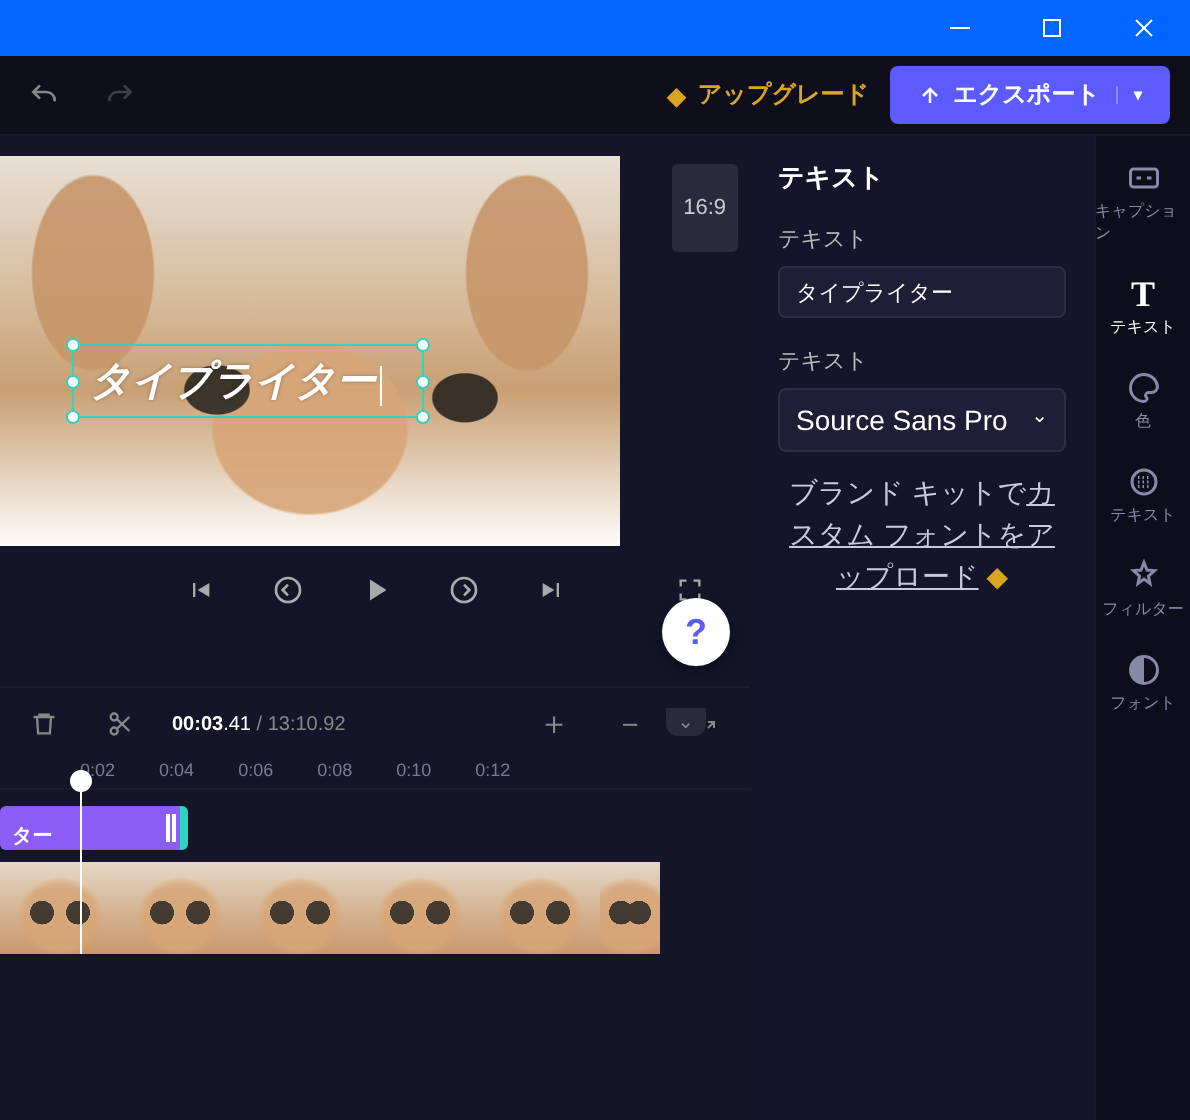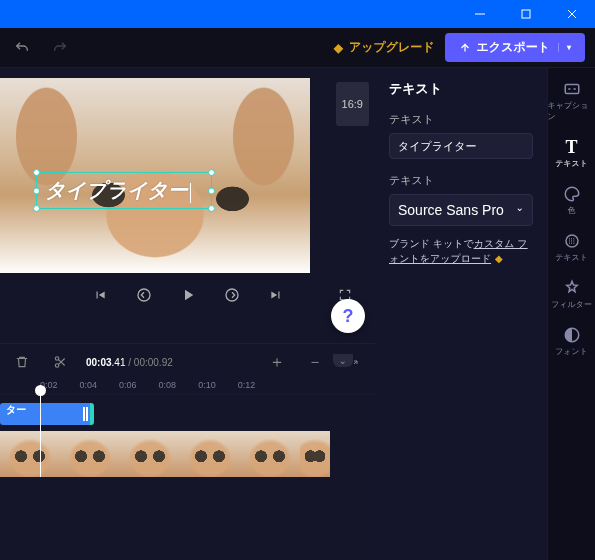--- a/index.html
+++ b/index.html
@@ -36,39 +36,39 @@
   .fullscreen-btn { position: absolute; right: 18px; }
   .help-fab { position: absolute; right: 10px; bottom: -16px; width: 34px; height: 34px; border-radius: 50%; background: #fff; color: #5b5bff; display: flex; align-items: center; justify-content: center; font-weight: 800; font-size: 18px; box-shadow: 0 2px 6px rgba(0,0,0,0.4); z-index:5;}
   .chev-down { position:absolute; right:22px; top:286px; color:#888; font-size:10px; z-index:4; background:#2a2a3f; padding:1px 6px; border-radius:0 0 6px 6px;}
   .timeline-toolbar { display: flex; align-items: center; padding: 6px 10px; gap: 14px; border-top: 1px solid #1e1e33; margin-top:26px;}
   .timecode { font-size: 10px; color: #fff; font-weight: 600; }
   .timecode .total { color: #888; font-weight: 400; }
   .tl-right { margin-left: auto; display: flex; gap: 14px; }
   .ruler { display: flex; font-size: 9px; color: #7a7a95; padding: 0 0 4px 40px; gap: 22px; border-bottom:1px solid #1a1a2e; position:relative;}
   .ruler span { position: relative; }
   .tracks { position: relative; padding: 8px 0 0 0; }
-  .text-clip { height: 22px; width: 94px; background: #3b82f6; border-radius: 3px; display: flex; align-items: flex-start; padding: 0 6px; font-size: 10px; font-weight: 600; margin-bottom: 6px; border-right: 4px solid #2dd4bf; position:relative; overflow:hidden;}
+  .text-clip { height: 22px; width: 94px; background: #8b5cf6; border-radius: 3px; display: flex; align-items: flex-end; padding: 0 6px; font-size: 10px; font-weight: 600; margin-bottom: 6px; border-right: 4px solid #2dd4bf; position:relative; overflow:hidden;}
   .text-clip::after{content:"";position:absolute;right:2px;top:4px;bottom:4px;width:2px;background:#fff;box-shadow:-3px 0 0 #fff;}
   .video-track { height: 46px; display: flex; }
   .thumb { width: 60px; height: 46px; background: linear-gradient(#e5d7c5,#c8966a); position:relative; overflow:hidden;}
   .thumb::before{content:"";position:absolute;inset:0;background:
     radial-gradient(circle 6px at 35% 55%, #2a2520 98%, transparent),
     radial-gradient(circle 6px at 65% 55%, #2a2520 98%, transparent),
     radial-gradient(ellipse 22px 20px at 50% 60%, #d8a678 80%, transparent);
     opacity:0.85;}
   .playhead { position: absolute; left: 40px; top: 0; bottom: 0; width: 1px; background: #fff; }
   .playhead::before { content:""; position:absolute; top:-10px; left:-5px; width:11px; height:11px; background:#fff; border-radius:50%;}
   .tl-wrap{position:relative;}
   
   .right-panel { width: 172px; background: #14142a; padding: 12px 14px; font-size: 12px; }
   .panel-title { font-size: 13px; font-weight: 600; margin-bottom: 14px; }
   .field-label { font-size: 11px; color: #bbb; margin-bottom: 6px; }
   .text-input { width: 100%; background: #1e1e36; border: 1px solid #2d2d48; border-radius: 4px; padding: 6px 8px; color: #fff; font-size: 11px; margin-bottom: 14px; }
   .font-select { width: 100%; background: #1e1e36; border: 1px solid #2d2d48; border-radius: 4px; padding: 7px 8px; color: #fff; font-size: 14px; display: flex; justify-content: space-between; cursor: pointer; margin-bottom: 10px; font-family:"Source Sans Pro",sans-serif;}
-  .brand-link { font-size: 10px; color: #c9c9e0; line-height: 1.5; }
+  .brand-link { font-size: 14px; color: #c9c9e0; line-height: 1.5; text-align: center; }
   .brand-link .ul { text-decoration: underline; cursor: pointer; }
   .brand-link .gem { color: #d9a521; margin-left: 4px; }
   
   .sidebar { width: 48px; background: #0d0d1c; display: flex; flex-direction: column; align-items: center; padding-top: 6px; gap: 4px; border-left: 1px solid #1a1a2e; }
   .side-item { width: 48px; display: flex; flex-direction: column; align-items: center; gap: 2px; padding: 6px 0; color: #8888a8; cursor: pointer; font-size: 8px; justify-content: flex-end; }
   .side-item.active { color: #fff; }
   .side-item svg, .side-item .glyph { width: 18px; height: 18px; display:flex;align-items:center;justify-content:center;font-size:15px;}
 </style>
 </head>
 <body>
@@ -182,21 +182,21 @@
         </div>
       <div class="icon-btn">
           <svg viewBox="0 0 24 24" width="14" height="14" fill="none" stroke="currentColor" stroke-width="2">
             <circle cx="7" cy="6" r="3"></circle>
             <circle cx="7" cy="18" r="3"></circle>
             <path d="M9.5 8L20 18M9.5 16L20 6"></path>
           </svg>
         </div>
       <div class="timecode">
         <span>00:03</span><span style="font-weight:400">.41</span>
-        <span class="total"> / <span>00:00</span><span>.92</span></span>
+        <span class="total"> / <span>13:10</span><span>.92</span></span>
       </div>
       <div class="tl-right">
         <div class="icon-btn">＋</div>
         <div class="icon-btn">－</div>
         <div class="icon-btn">
             <svg viewBox="0 0 24 24" width="12" height="12" fill="none" stroke="currentColor" stroke-width="2">
               <path d="M4 14l6-6M4 8v6h6M20 10l-6 6M20 16v-6h-6"></path>
             </svg>
           </div>
       </div>

